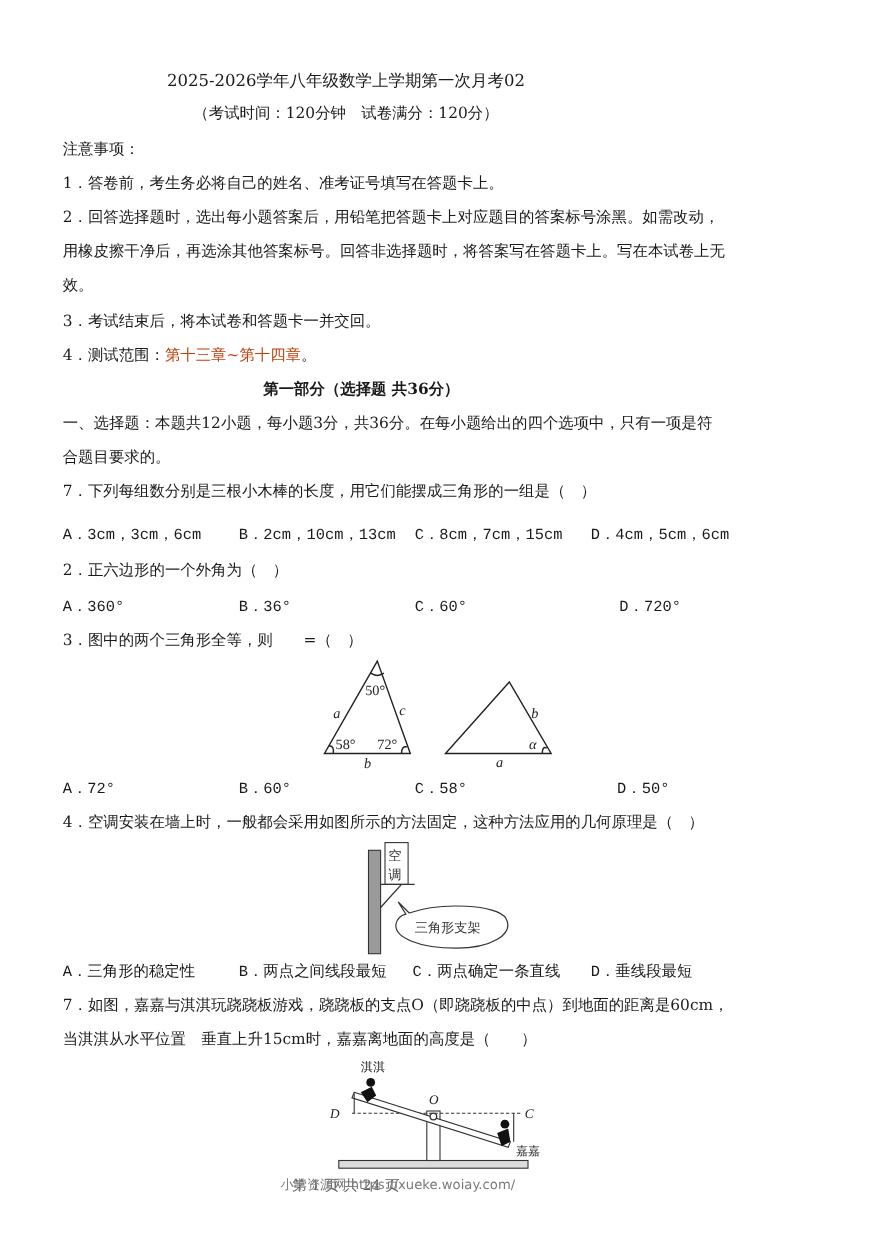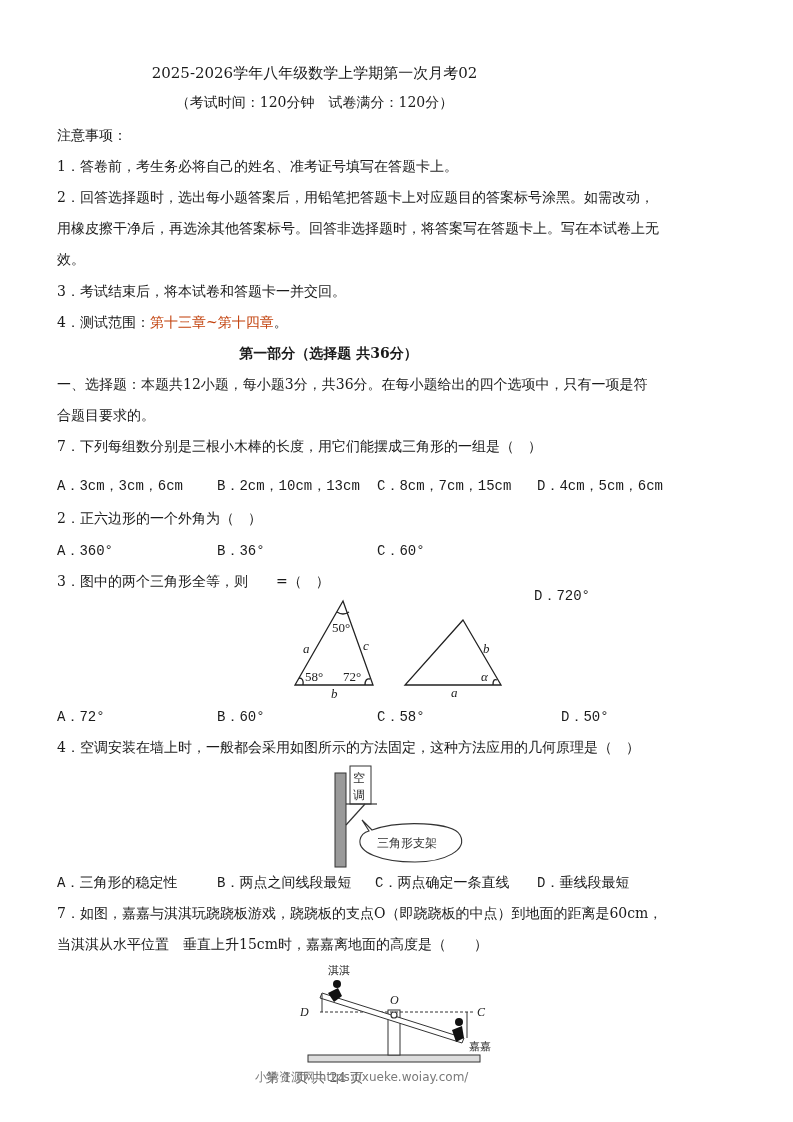--- a/index.html
+++ b/index.html
@@ -40,21 +40,21 @@
 <div class="abs line" style="top:438px;">7．下列每组数分别是三根小木棒的长度，用它们能摆成三角形的一组是（　）</div>
 <div class="opt" style="top:477px; left:57px;">A．3cm，3cm，6cm</div>
 <div class="opt" style="top:477px; left:217px;">B．2cm，10cm，13cm</div>
 <div class="opt" style="top:477px; left:377px;">C．8cm，7cm，15cm</div>
 <div class="opt" style="top:477px; left:537px;">D．4cm，5cm，6cm</div>
 
 <div class="abs line" style="top:510px;">2．正六边形的一个外角为（　）</div>
 <div class="opt" style="top:542px; left:57px;">A．360°</div>
 <div class="opt" style="top:542px; left:217px;">B．36°</div>
 <div class="opt" style="top:542px; left:377px;">C．60°</div>
-<div class="opt" style="top:542px; left:534px;margin-top:45px;">D．720°</div>
+<div class="opt" style="top:542px; left:563px;">D．720°</div>
 
 <div class="abs line" style="top:573px;">3．图中的两个三角形全等，则　　=（　）</div>
 <svg class="abs" style="left:285px; top:598px;" width="240" height="102" viewBox="0 0 240 102">
   <g stroke="#222" stroke-width="1.3" fill="none">
     <polygon points="58,3 10,87 88,87"></polygon>
     <path d="M52,14 Q58,18 64,14"></path>
     <path d="M18,87 Q19,80 14,80"></path>
     <path d="M80,87 Q80,80 85,81"></path>
     <polygon points="178,22 120,87 216,87"></polygon>
     <path d="M208,87 Q208,80 212,82"></path>

